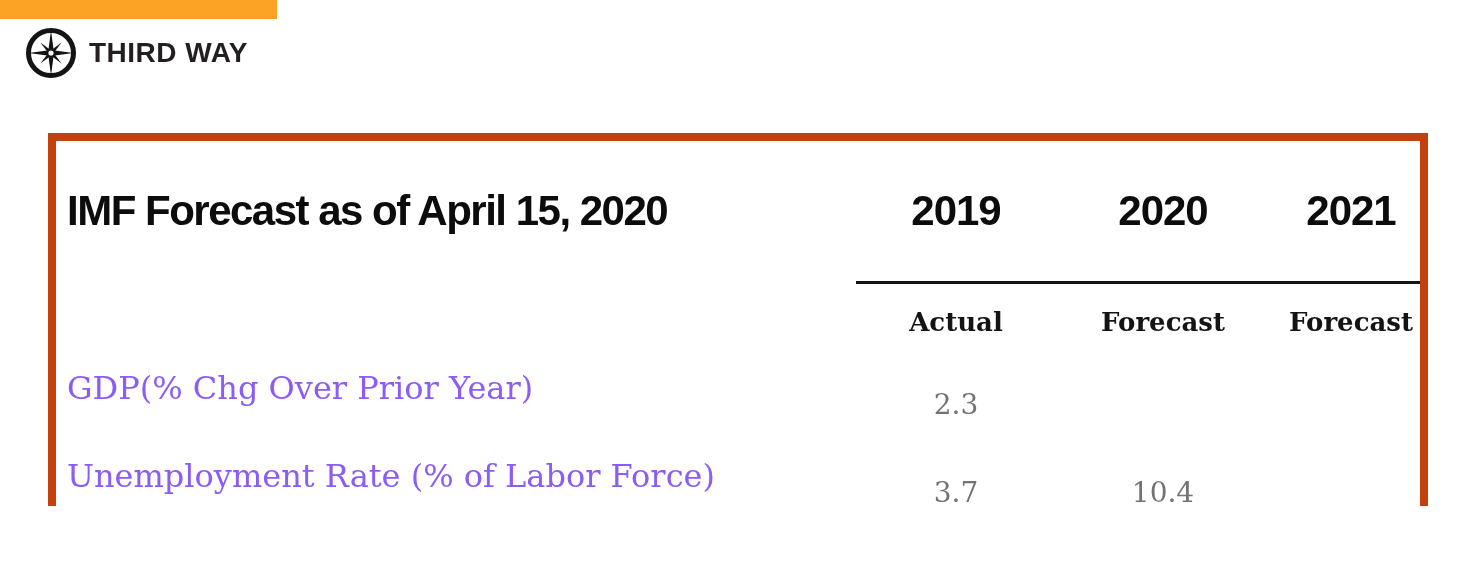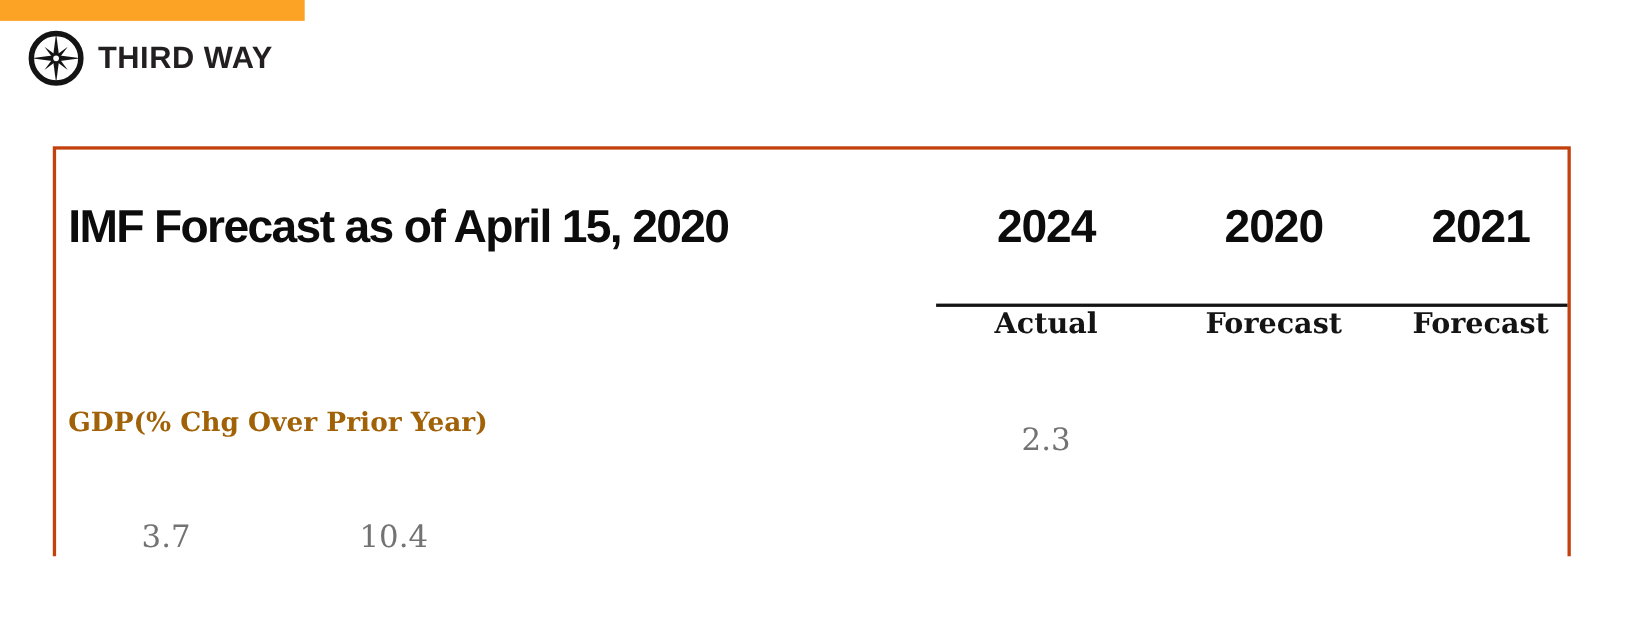--- a/index.html
+++ b/index.html
@@ -45,21 +45,21 @@
     white-space: nowrap;
   }
 
   
   .forecast-table {
     position: absolute;
     left: 48px;
     top: 133px;
     width: 1380px;
     height: 382px;
-    border: 3px solid #c2410c;
+    border: 8px solid #c2410c;
     box-sizing: border-box;
     background: #ffffff;
   }
   .tbl-inner { position: relative; width: 100%; height: 100%; }
 
   .row {
     position: absolute;
     left: 0;
     right: 0;
     display: flex;
@@ -95,35 +95,35 @@
 
   .divider-line {
     position: absolute;
     left: 800px;
     right: 0;
     top: 140px;
     height: 3px;
     background: #141414;
   }
 
-  .subheader-row { top: 129px; height: 60px; }
+  .subheader-row { top: 151px; height: 60px; }
   .subhead {
     font-family: "DejaVu Serif", "Liberation Serif", serif;
     font-weight: 700;
     font-size: 26px;
     color: #141414;
   }
 
   .data-row-1 { top: 203px; height: 88px; }
   .data-row-2 { top: 291px; height: 87px; }
   .row-label {
     font-family: "DejaVu Serif", "Liberation Serif", serif;
-    font-weight: 700;
-    font-size: 24px;
-    color: #a16207;
+    font-weight: 400;
+    font-size: 32px;
+    color: #8b5cf6;
     white-space: nowrap;
   }
   .cell-value {
     font-family: "DejaVu Serif", "Liberation Serif", serif;
     font-weight: 400;
     font-size: 28px;
     color: #737373;
     margin-top: 33px;
   }
 </style>
@@ -152,21 +152,21 @@
     <span class="brand-name">THIRD WAY</span>
   </div>
 
   <div class="forecast-table">
     <div class="tbl-inner">
 
       <div class="row header-row">
         <div class="label-col">
           <span class="tbl-title">IMF Forecast as of April 15, 2020</span>
         </div>
-        <div class="col-1 year-head">2024</div>
+        <div class="col-1 year-head">2019</div>
         <div class="col-2 year-head">2020</div>
         <div class="col-3 year-head">2021</div>
       </div>
 
       <div class="divider-line"></div>
 
       <div class="row subheader-row">
         <div class="label-col"></div>
         <div class="col-1 subhead">Actual</div>
         <div class="col-2 subhead">Forecast</div>
@@ -174,20 +174,23 @@
       </div>
 
       <div class="row data-row-1">
         <div class="label-col">
           <span class="row-label">GDP(% Chg Over Prior Year)</span>
         </div>
         <div class="col-1 cell-value">2.3</div>
       </div>
 
       <div class="row data-row-2">
+        <div class="label-col">
+          <span class="row-label">Unemployment Rate (% of Labor Force)</span>
+        </div>
         <div class="col-1 cell-value">3.7</div>
         <div class="col-2 cell-value">10.4</div>
       </div>
 
     </div>
   </div>
 
 </div>
 
 </body></html>

